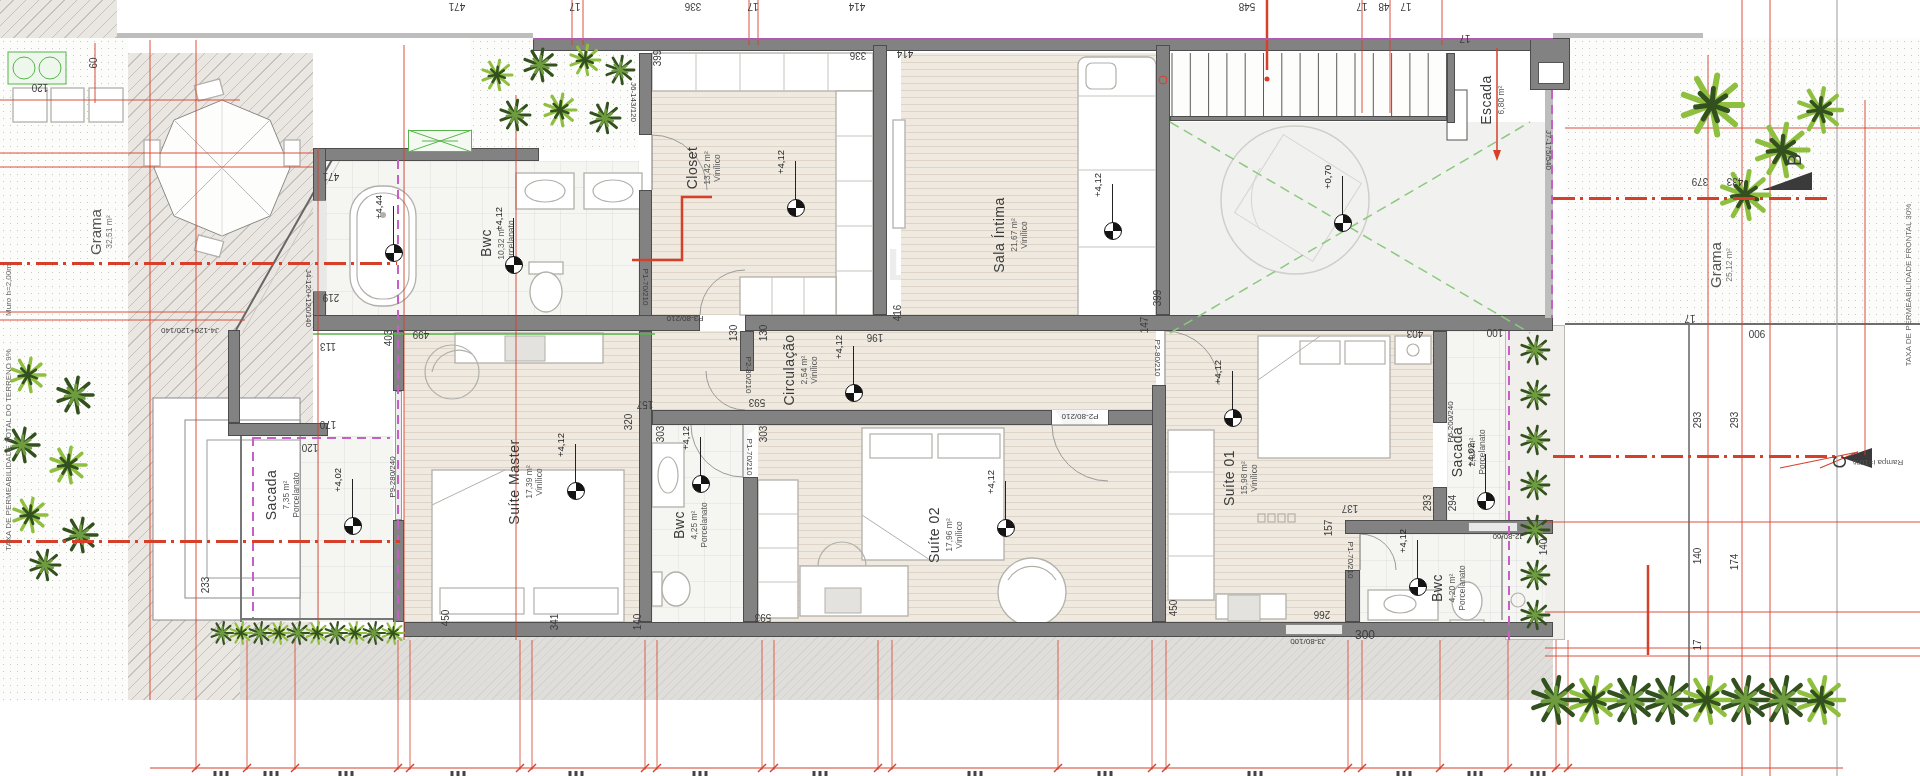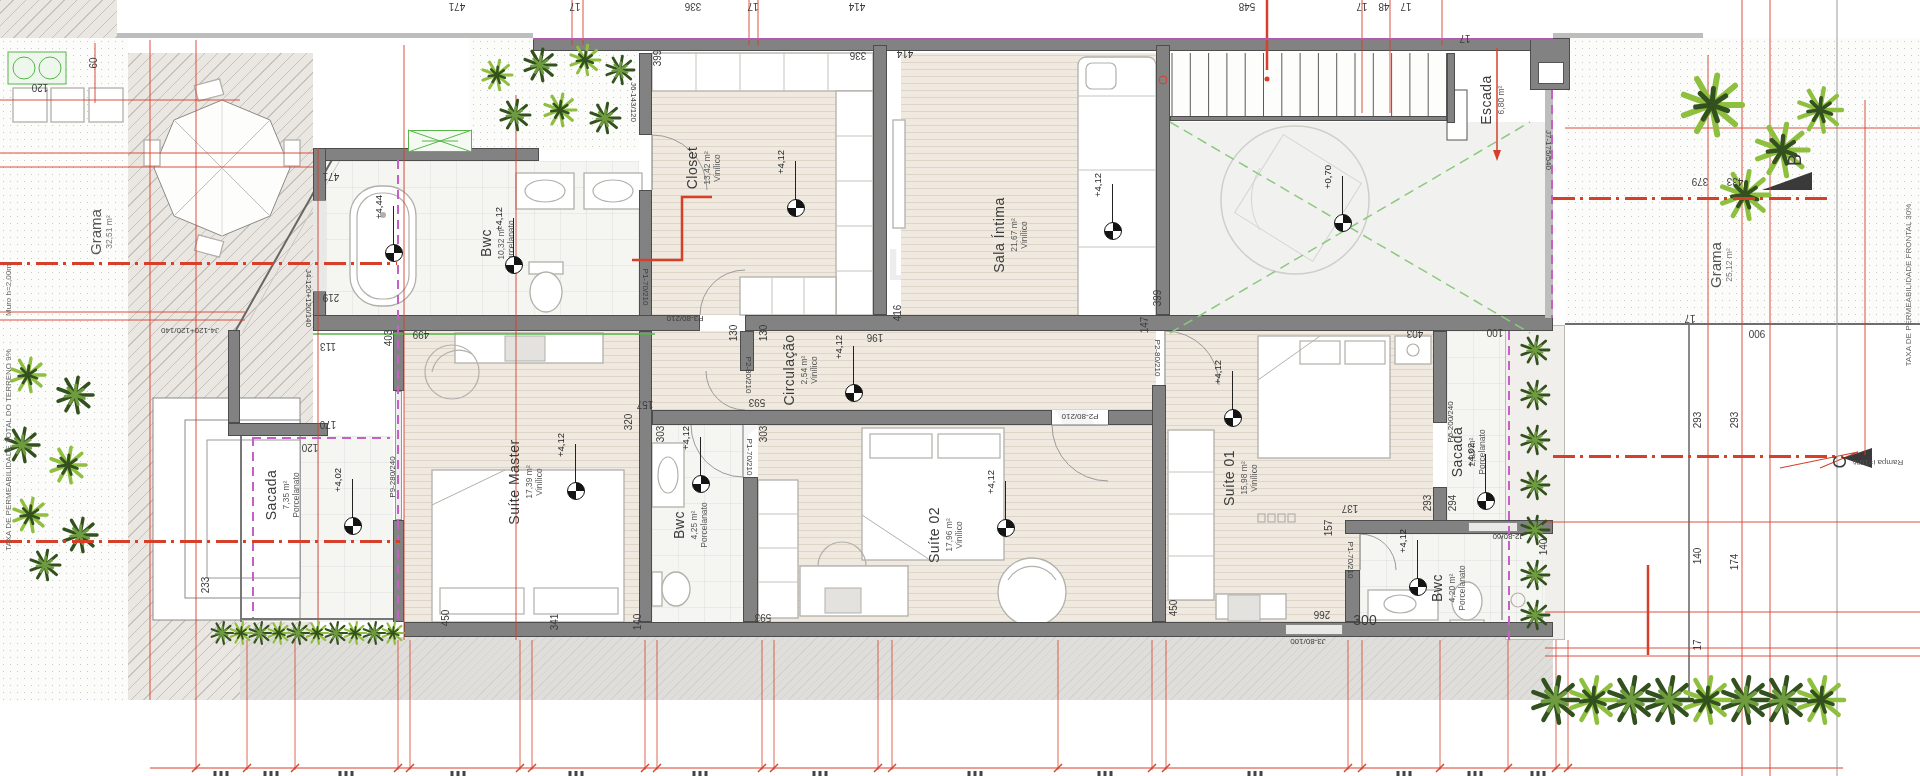--- a/index.html
+++ b/index.html
@@ -1087,21 +1087,21 @@
     <div class="note" style="left: 660px; top: 434px; font-size: 10px; color: rgb(60, 60, 60); transform: translate(-50%, -50%) rotate(-90deg); z-index: 8;">303</div>
     <div class="note" style="left: 763px; top: 434px; font-size: 10px; color: rgb(60, 60, 60); transform: translate(-50%, -50%) rotate(-90deg); z-index: 8;">303</div>
     <div class="note" style="left: 1157px; top: 298px; font-size: 10px; color: rgb(60, 60, 60); transform: translate(-50%, -50%) rotate(-90deg); z-index: 8;">399</div>
     <div class="note" style="left: 1144px; top: 325px; font-size: 10px; color: rgb(60, 60, 60); transform: translate(-50%, -50%) rotate(-90deg); z-index: 8;">147</div>
     <div class="note" style="left: 445px; top: 618px; font-size: 10px; color: rgb(60, 60, 60); transform: translate(-50%, -50%) rotate(-90deg); z-index: 8;">450</div>
     <div class="note" style="left: 554px; top: 622px; font-size: 10px; color: rgb(60, 60, 60); transform: translate(-50%, -50%) rotate(-90deg); z-index: 8;">341</div>
     <div class="note" style="left: 637px; top: 622px; font-size: 10px; color: rgb(60, 60, 60); transform: translate(-50%, -50%) rotate(-90deg); z-index: 8;">140</div>
     <div class="note" style="left: 763px; top: 617px; font-size: 10px; color: rgb(60, 60, 60); transform: translate(-50%, -50%) rotate(180deg); z-index: 8;">593</div>
     <div class="note" style="left: 1173px; top: 608px; font-size: 10px; color: rgb(60, 60, 60); transform: translate(-50%, -50%) rotate(-90deg); z-index: 8;">450</div>
     <div class="note" style="left: 1322px; top: 614px; font-size: 10px; color: rgb(60, 60, 60); transform: translate(-50%, -50%) rotate(180deg); z-index: 8;">266</div>
-    <div class="note" style="left: 1365px; top: 620px; font-size: 14px; color: rgb(60, 60, 60); transform: translate(-50%, -50%) rotate(0deg); z-index: 8;">300</div>
+    <div class="note" style="left: 1365px; top: 635px; font-size: 12px; color: rgb(60, 60, 60); transform: translate(-50%, -50%) rotate(0deg); z-index: 8;">300</div>
     <div class="note" style="left: 1350px; top: 508px; font-size: 10px; color: rgb(60, 60, 60); transform: translate(-50%, -50%) rotate(180deg); z-index: 8;">137</div>
     <div class="note" style="left: 1328px; top: 528px; font-size: 10px; color: rgb(60, 60, 60); transform: translate(-50%, -50%) rotate(-90deg); z-index: 8;">157</div>
     <div class="note" style="left: 1427px; top: 503px; font-size: 10px; color: rgb(60, 60, 60); transform: translate(-50%, -50%) rotate(-90deg); z-index: 8;">293</div>
     <div class="note" style="left: 1452px; top: 503px; font-size: 10px; color: rgb(60, 60, 60); transform: translate(-50%, -50%) rotate(-90deg); z-index: 8;">294</div>
     <div class="note" style="left: 1543px; top: 547px; font-size: 10px; color: rgb(60, 60, 60); transform: translate(-50%, -50%) rotate(-90deg); z-index: 8;">140</div>
     <div class="note" style="left: 1495px; top: 332px; font-size: 10px; color: rgb(60, 60, 60); transform: translate(-50%, -50%) rotate(180deg); z-index: 8;">100</div>
     <div class="note" style="left: 1415px; top: 333px; font-size: 10px; color: rgb(60, 60, 60); transform: translate(-50%, -50%) rotate(180deg); z-index: 8;">403</div>
     <div class="note" style="left: 1700px; top: 181px; font-size: 10px; color: rgb(60, 60, 60); transform: translate(-50%, -50%) rotate(180deg); z-index: 8;">379</div>
     <div class="note" style="left: 1735px; top: 181px; font-size: 10px; color: rgb(60, 60, 60); transform: translate(-50%, -50%) rotate(180deg); z-index: 8;">433</div>
     <div class="note" style="left: 1690px; top: 318px; font-size: 10px; color: rgb(60, 60, 60); transform: translate(-50%, -50%) rotate(180deg); z-index: 8;">17</div>

